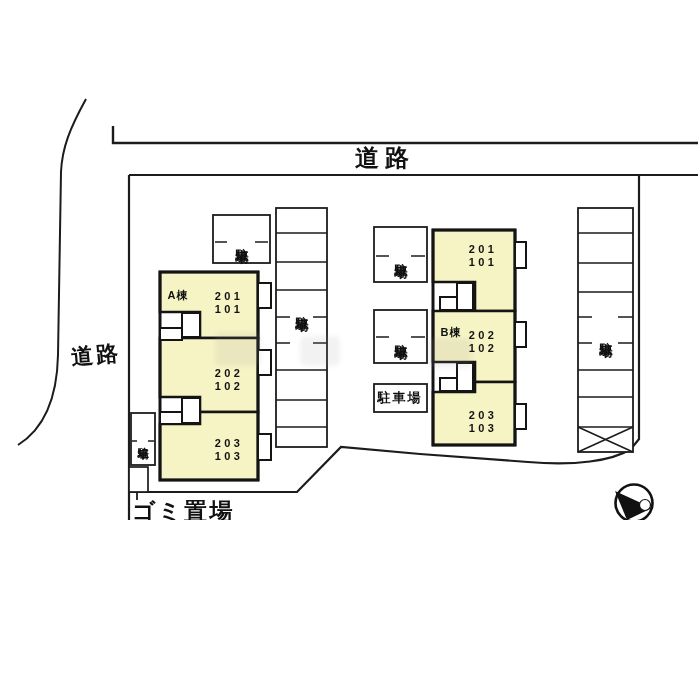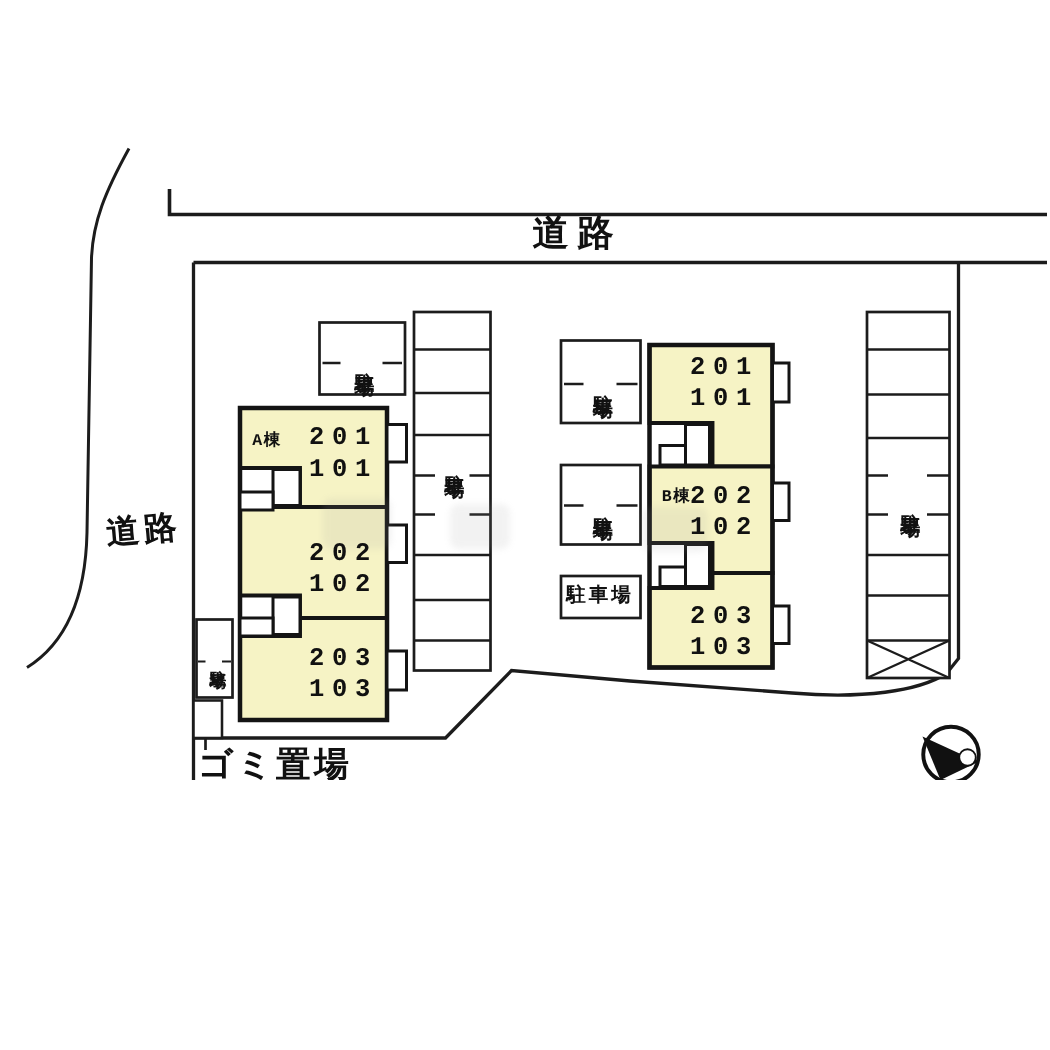--- a/index.html
+++ b/index.html
@@ -1,29 +1,29 @@
 <!DOCTYPE html>
 <html style="--building-fill: #f6f3c5; --line: #1c1c1c;"><head>
 <meta charset="utf-8">
 <style>
   :root { --building-fill:#f6f3c5; --line:#1c1c1c; }
   html,body { margin:0; padding:0; background:#ffffff; }
   .stage { position:relative; width:700px; height:520px; background:#ffffff; overflow:hidden;
-           font-family:Liberation Mono, monospace; }
+           font-family:Liberation Sans, sans-serif; }
   .stage svg { position:absolute; left:0; top:0; }
   .lbl { position:absolute; color:#111; font-weight:bold; white-space:pre; line-height:1.15; }
   .c { transform:translate(-50%,-50%); text-align:center; }
   .v { writing-mode:vertical-rl; text-orientation:upright; }
   .road-top   { font-size:24px; letter-spacing:6px; }
   .road-left  { font-size:22px; letter-spacing:3px; transform:translate(-50%,-50%) rotate(-5deg); }
   .pk         { font-size:13px; letter-spacing:2px; }
   .pk-sm      { font-size:11px; letter-spacing:1px; }
   .pk-h       { font-size:13px; letter-spacing:2px; }
   .bname      { font-size:11px; letter-spacing:1px; }
-  .unit       { font-size:17px; letter-spacing:0.30em; line-height:1.25; }
+  .unit       { font-size:11px; letter-spacing:0.30em; line-height:1.25; }
   .unit span  { display:block; }
   .garbage    { font-size:23px; letter-spacing:2.5px; }
   .wm { position:absolute; background:#9a9a9a; opacity:0.12; border-radius:6px; filter:blur(2px); }
 </style>
 </head>
 <body>
 
 <div class="stage">
 
   <svg width="700" height="700" viewBox="0 0 700 700">

